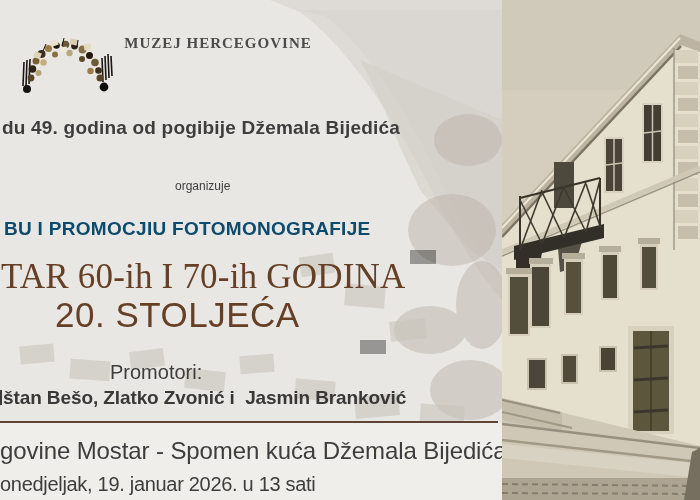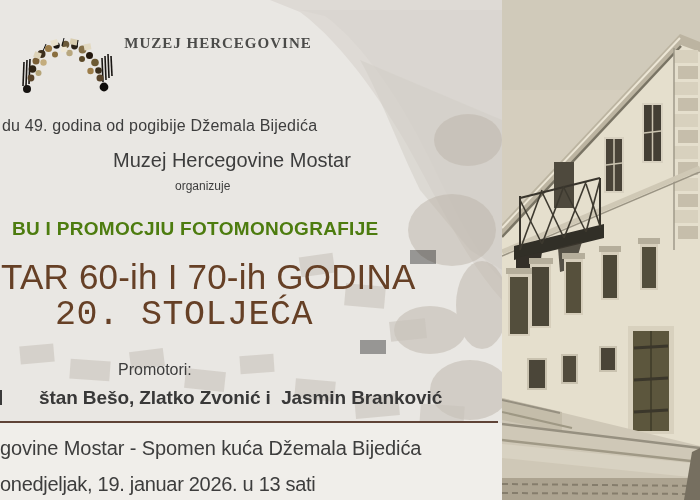--- a/index.html
+++ b/index.html
@@ -14,42 +14,42 @@
 
   
   .logo-wrap{position:absolute;left:18px;top:16px;width:96px;height:80px;}
   .logo-text{
     position:absolute;left:112px;top:33px;width:212px;text-align:center;
     font-family:"Liberation Serif", serif;font-weight:600;color:#4b4b49;
     font-size:15px;letter-spacing:1px;line-height:1.35;
   }
 
   
-  .intro1{left:2px;top:117px;font-size:16px;letter-spacing:.2px;}
+  .intro1{left:2px;top:117px;font-size:19px;letter-spacing:.2px;font-weight:bold;}
   .intro2{left:113px;top:149px;font-size:20px;}
   .intro3{left:175px;top:180px;font-size:12px;}
 
-  .event-line{left:12px;top:218px;font-size:19px;font-weight:600;letter-spacing:.3px;color:#4d7c0f;}
+  .event-line{left:4px;top:218px;font-size:19px;font-weight:600;letter-spacing:.3px;color:#0c4a6e;}
 
   .title1{
     left:1px;top:257px;font-size:35px;color:#664026;
-    font-family:Liberation Sans, sans-serif;letter-spacing:.2px;
+    font-family:Liberation Serif, serif;letter-spacing:.2px;
   }
   .title2{
     left:55px;top:295px;font-size:35px;color:#664026;
-    font-family:Liberation Mono, monospace;letter-spacing:.5px;
-  }
-
-  .promo-label{left:110px;top:361px;font-size:16px;padding-left:8px;}
-  .promo-names{left:3px;top:387px;font-size:19px;font-weight:700;letter-spacing:-.1px;color:#383838;margin-left:36px;}
+    font-family:Liberation Sans, sans-serif;letter-spacing:.5px;
+  }
+
+  .promo-label{left:110px;top:361px;font-size:20px;}
+  .promo-names{left:3px;top:387px;font-size:19px;font-weight:700;letter-spacing:-.1px;color:#383838;}
   .letter-frag{position:absolute;left:0;top:390px;width:2px;height:15px;background:#3a3a3a;}
 
   .rule{position:absolute;left:0;top:421px;width:498px;height:2px;background:#5f4337;}
   .bottom-strip{position:absolute;left:0;top:423px;width:502px;height:77px;background:#f0eeea;}
-  .venue{left:0px;top:437px;font-size:20px;letter-spacing:-.1px;}
+  .venue{left:0px;top:437px;font-size:24px;letter-spacing:-.1px;}
   .datetime{left:0px;top:461px;font-size:20px;letter-spacing:-.3px;margin-top:12px;}
 
   .photo{position:absolute;left:502px;top:0;width:198px;height:500px;}
 </style>
 </head>
 <body>
 
 <div class="poster">
 
   <svg class="layer" width="700" height="500" viewBox="0 0 700 500">
@@ -132,21 +132,20 @@
         <line x1="60" y1="24" x2="59" y2="31"></line>
         <line x1="28" y1="28" x2="25" y2="35"></line>
       </g>
     </svg>
   </div>
   <div class="logo-text">
     <div>MUZEJ HERCEGOVINE</div>
   </div>
 
   <div class="txt intro1">du 49. godina od pogibije Džemala Bijedića</div>
-  <div class="txt intro2">Muzej Hercegovine Mostar</div>
   <div class="txt intro3">organizuje</div>
 
   <div class="txt event-line">BU I PROMOCJIU FOTOMONOGRAFIJE</div>
 
   <div class="txt title1">TAR 60-ih I 70-ih GODINA</div>
   <div class="txt title2">20. STOLJEĆA</div>
 
   <div class="txt promo-label">Promotori:</div>
   <div class="letter-frag"></div>
   <div class="txt promo-names">štan Bešo, Zlatko Zvonić i  Jasmin Branković</div>

